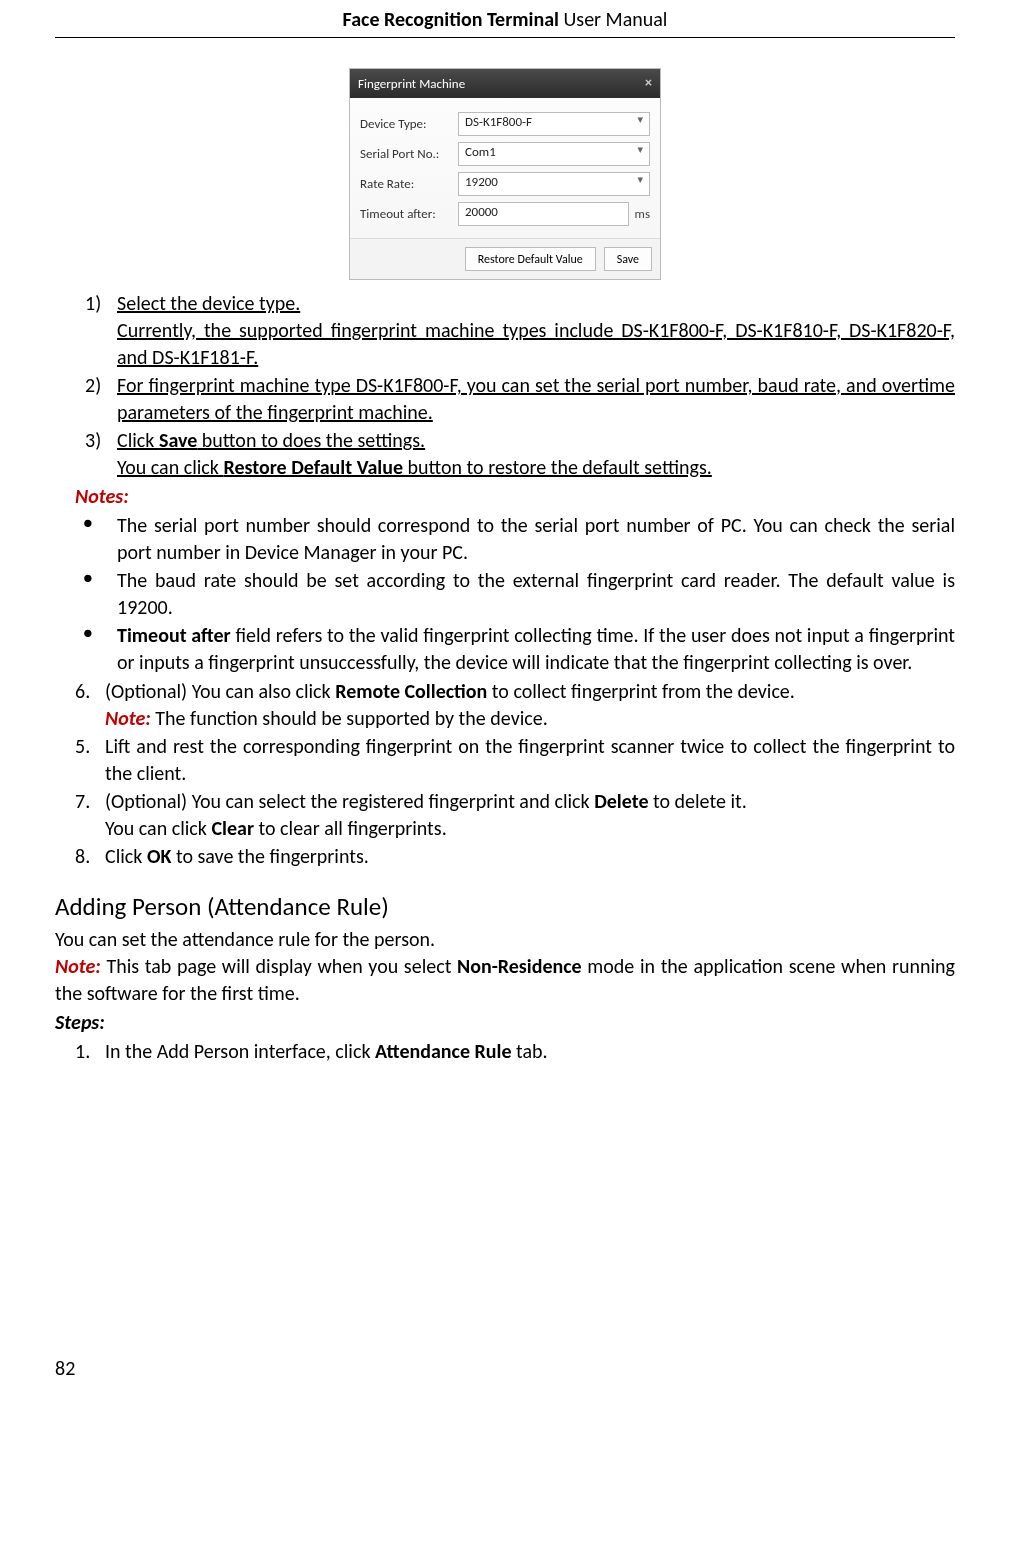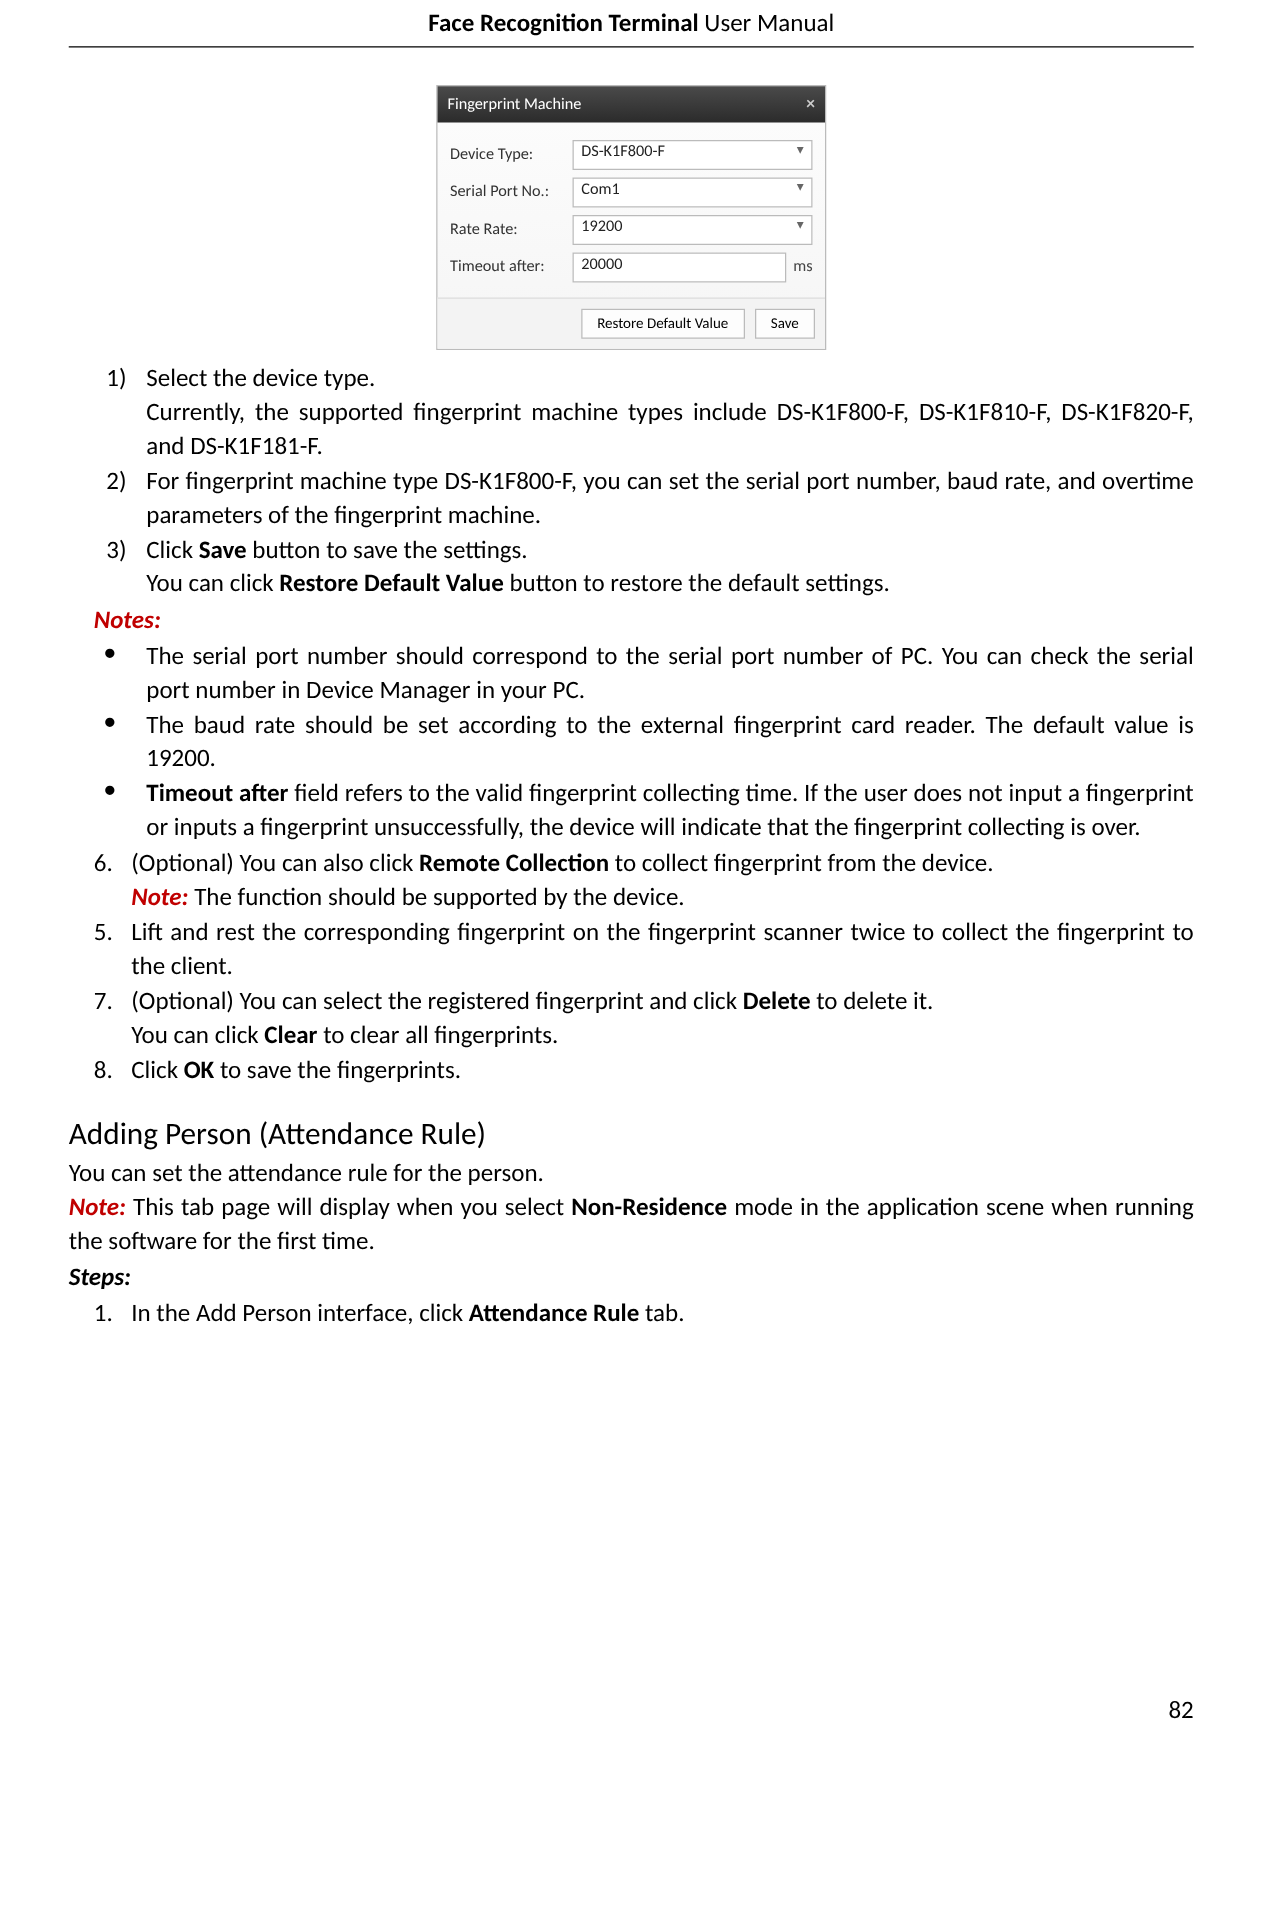--- a/index.html
+++ b/index.html
@@ -93,20 +93,21 @@
     .dialog .btn {
       border: 1px solid #bbb;
       background: #fdfdfd;
       padding: 3px 12px;
       font-size: 12px;
     }
     ol.numbered {
       list-style: none;
       padding-left: 30px;
       margin: 2px 0;
+      text-decoration: underline;
     }
     ol.numbered > li {
       position: relative;
       padding-left: 32px;
       text-align: justify;
       margin: 1px 0;
     }
     ol.numbered > li::before {
       content: attr(data-num);
       position: absolute;
@@ -157,21 +158,21 @@
       font-size: 25px;
       font-weight: 400;
       margin: 20px 0 2px 0;
     }
     .steps-label {
       font-weight: 700;
       font-style: italic;
       margin: 2px 0;
     }
     .page-number {
-      text-align: right;
+      text-align: left;
       margin-top: 290px;
       padding-bottom: 10px;
     }
     .b { font-weight: 700;}
   </style>
 </head>
 <body>
 
 <div class="page">
 
@@ -219,21 +220,21 @@
     </div>
   </div>
 
   <ol class="numbered">
     <li data-num="1)">
       <span>Select the device type.</span>
       <div>Currently, the supported fingerprint machine types include DS-K1F800-F, DS-K1F810-F, DS-K1F820-F, and DS-K1F181-F.</div>
     </li>
     <li data-num="2)">For fingerprint machine type DS-K1F800-F, you can set the serial port number, baud rate, and overtime parameters of the fingerprint machine.</li>
     <li data-num="3)">
-      <span>Click </span><span class="b">Save</span><span> button to save the settings.</span>
+      <span>Click </span><span class="b">Save</span><span> button to does the settings.</span>
       <div>
         <span>You can click </span><span class="b">Restore Default Value</span><span> button to restore the default settings.</span>
       </div>
     </li>
   </ol>
 
   <div class="notes-label">Notes:</div>
 
   <ul class="bullets">
     <li>The serial port number should correspond to the serial port number of PC. You can check the serial port number in Device Manager in your PC.</li>

